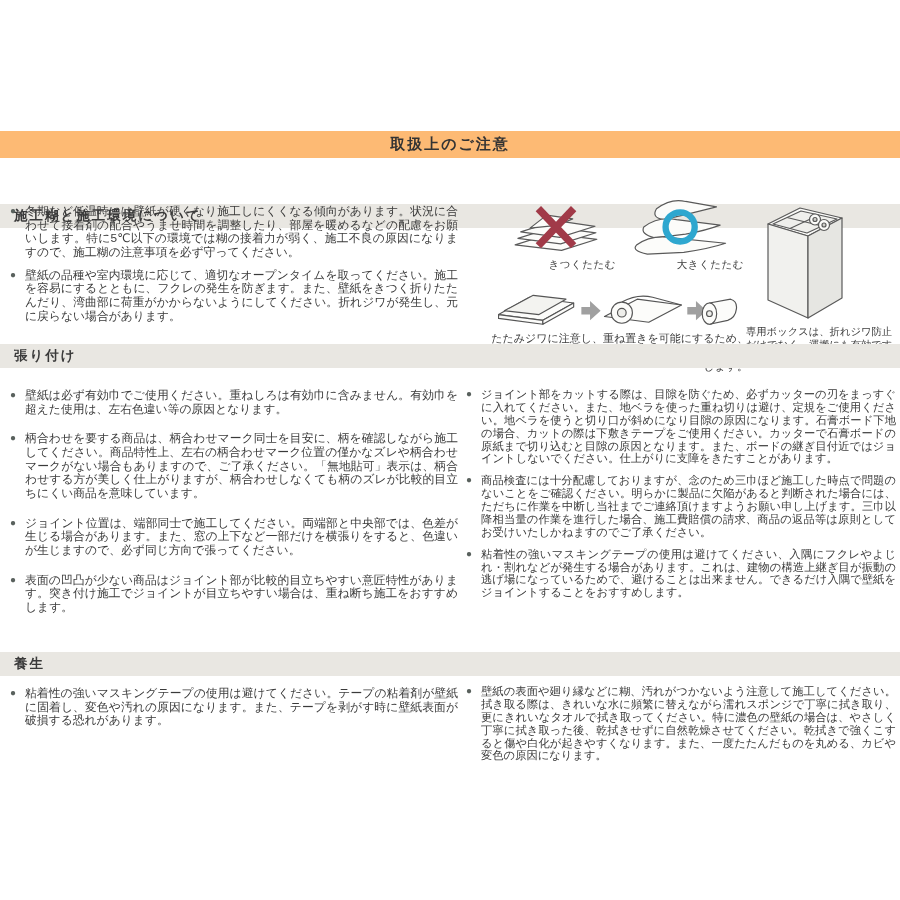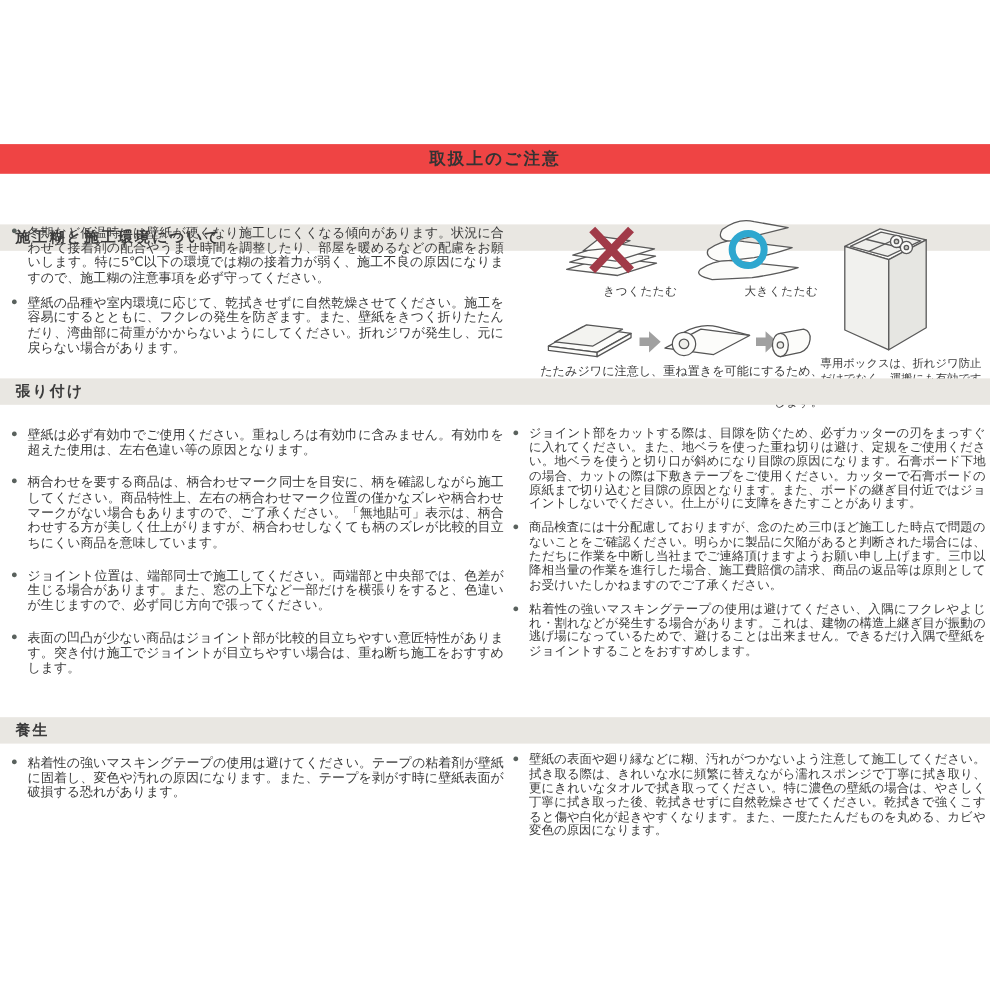--- a/index.html
+++ b/index.html
@@ -4,21 +4,21 @@
 <style>
   * { margin:0; padding:0; box-sizing:border-box; }
   html,body { background:#ffffff; }
   body {
     width:900px; height:900px; position:relative; overflow:hidden;
     font-family:"Liberation Sans","DejaVu Sans",sans-serif;
     color:#3a3a3a;
   }
   .title-bar {
     position:absolute; top:131px; left:0; width:900px; height:27px;
-    background:#ef4444; display:flex; align-items:center; justify-content:center;
+    background:#fdba74; display:flex; align-items:center; justify-content:center;
     font-size:15px; font-weight:700; letter-spacing:2px; color:#333;
   }
   .section-bar {
     position:absolute; left:0; width:900px; height:24px;
     background:#e9e7e2; display:flex; align-items:center;
     padding-left:14px; font-size:13.5px; font-weight:700; letter-spacing:2px; color:#3a3a3a;
   }
   #sec1-bar { top:176px;margin-top:28px; }
   #sec2-bar { top:344px; }
   #sec3-bar { top:652px; }
@@ -66,21 +66,21 @@
 
 <div class="section-bar" id="sec1-bar">施工糊と施工環境について</div>
 
 <div class="col col-l" id="sec1-left">
   <p class="item">
     <span class="bullet">●</span>
     <span>冬期など低温時には壁紙が硬くなり施工しにくくなる傾向があります。状況に合わせて接着剤の配合やうませ時間を調整したり、部屋を暖めるなどの配慮をお願いします。特に5℃以下の環境では糊の接着力が弱く、施工不良の原因になりますので、施工糊の注意事項を必ず守ってください。</span>
   </p>
   <p class="item">
     <span class="bullet">●</span>
-    <span>壁紙の品種や室内環境に応じて、乾拭きせずに自然乾燥させてください。施工を容易にするとともに、フクレの発生を防ぎます。また、壁紙をきつく折りたたんだり、湾曲部に荷重がかからないようにしてください。折れジワが発生し、元に戻らない場合があります。</span>
+    <span>壁紙の品種や室内環境に応じて、適切なオープンタイムを取ってください。施工を容易にするとともに、フクレの発生を防ぎます。また、壁紙をきつく折りたたんだり、湾曲部に荷重がかからないようにしてください。折れジワが発生し、元に戻らない場合があります。</span>
   </p>
 </div>
 
 <div class="figures">
 
   <svg class="fig" id="fold-bad" viewBox="0 0 100 56">
     <g fill="#fcfcfa" stroke="#5a5a5a" stroke-width="1.3" stroke-linejoin="round">
       <path d="M6 44 L44 32 L94 38 L56 50 Z"></path>
       <path d="M9 37 L47 25 L93 31 L55 43 Z"></path>
       <path d="M12 30 L50 18 L92 24 L54 36 Z"></path>

